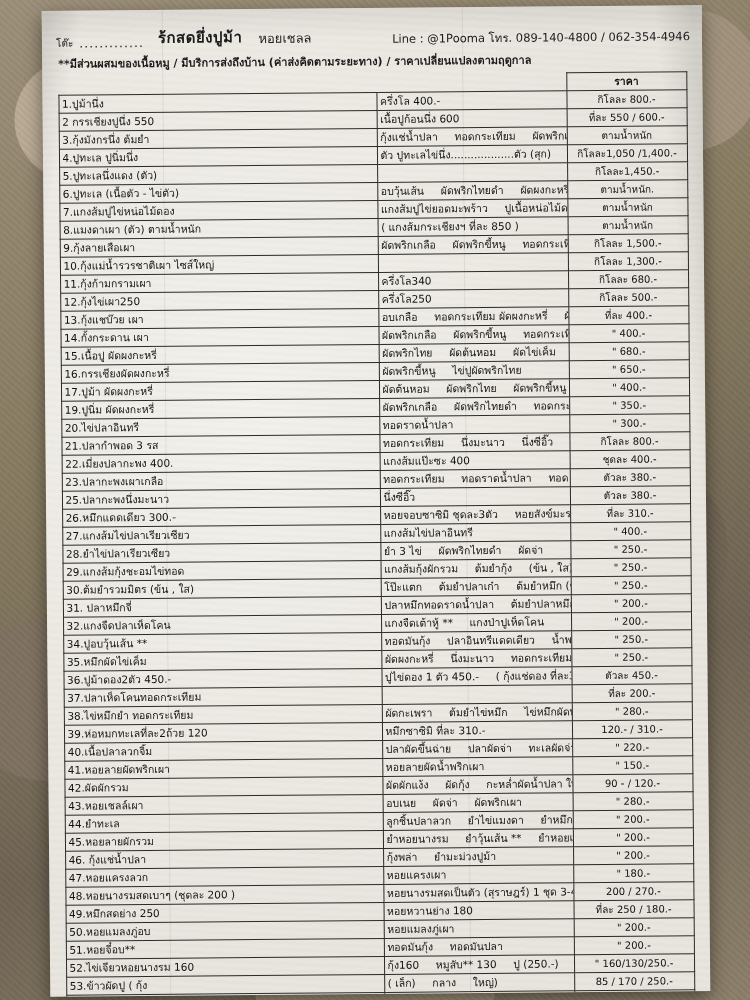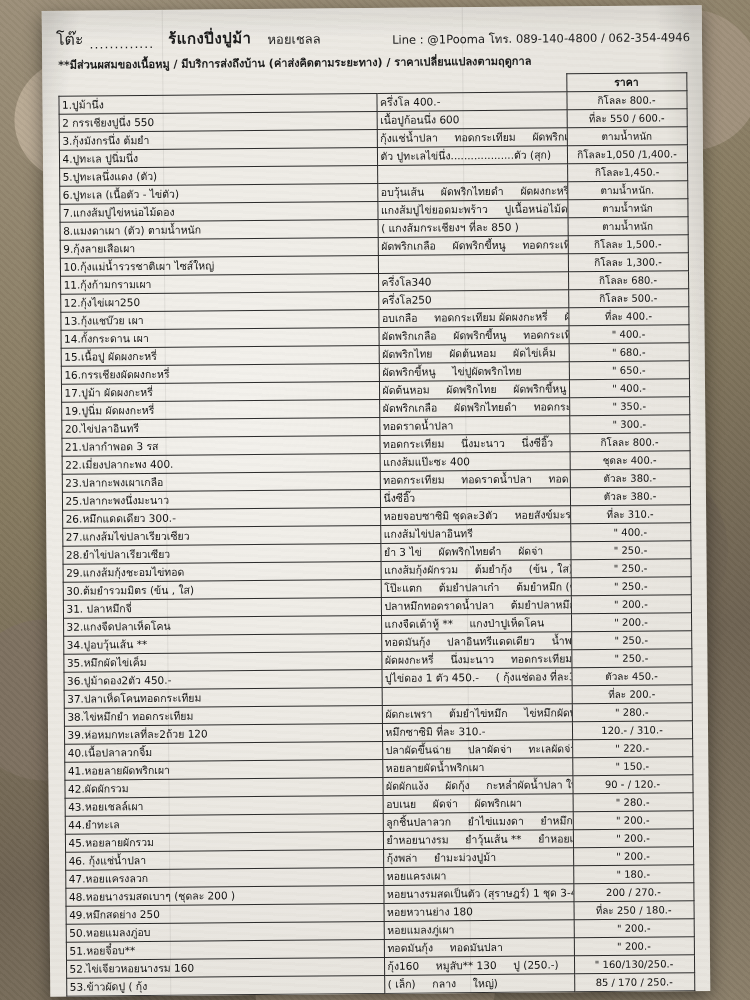--- a/index.html
+++ b/index.html
@@ -51,21 +51,21 @@
       repeating-linear-gradient(3deg, rgba(0,0,0,.012) 0 3px, rgba(255,255,255,.02) 3px 7px);
   }
   .sheet-inner{position:relative;z-index:3;padding:0;}
 
   
   .hdr{
     display:flex;align-items:flex-end;gap:6px;
     padding:16px 12px 2px 14px;
     font-size:12.5px;color:#1b1b1b;
   }
-  .hdr .table-lbl{font-size:16px;}
+  .hdr .table-lbl{font-size:10px;}
   .hdr .dots{letter-spacing:1px;}
   .hdr .shop{
     font-size:15px;font-weight:bold;margin-left:8px;letter-spacing:.5px;
   }
   .hdr .sea{font-size:13px;margin-left:10px;}
   .hdr .contact{margin-left:auto;font-size:11.5px;white-space:nowrap;}
 
   .subhdr{
     padding:2px 12px 4px 16px;font-size:11px;color:#1b1b1b;
     font-weight:bold;
@@ -96,21 +96,21 @@
 <body>
 
 <div class="bg"></div>
 
 <div class="paper">
   <div class="sheet-inner">
 
     <div class="hdr">
       <span class="table-lbl">โต๊ะ</span>
       <span class="dots">.............</span>
-      <span class="shop">ร้แกงปึ่งปูม้า</span>
+      <span class="shop">ร้กสดยึ่งปูม้า</span>
       <span class="sea">หอยเชลล</span>
       <span class="contact">Line : @1Pooma   โทร. 089-140-4800 / 062-354-4946</span>
     </div>
 
     <div class="subhdr">**มีส่วนผสมของเนื้อหมู / มีบริการส่งถึงบ้าน (ค่าส่งคิดตามระยะทาง) / ราคาเปลี่ยนแปลงตามฤดูกาล</div>
 
     <table class="menu">
       <colgroup>
         <col style="width:318px">
         <col style="width:190px">

